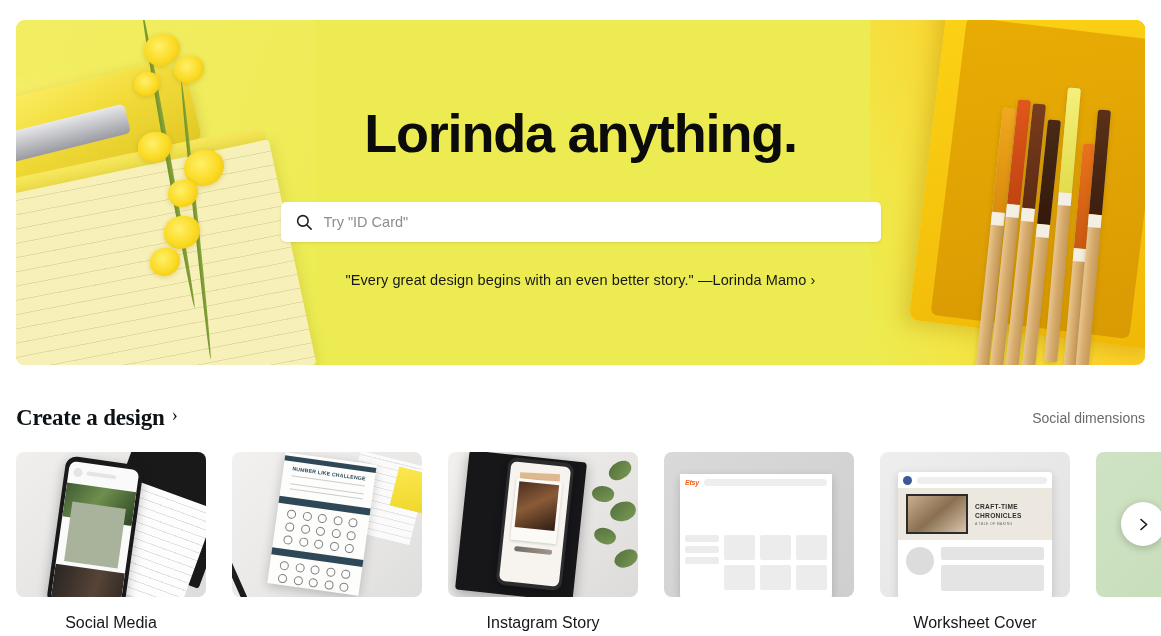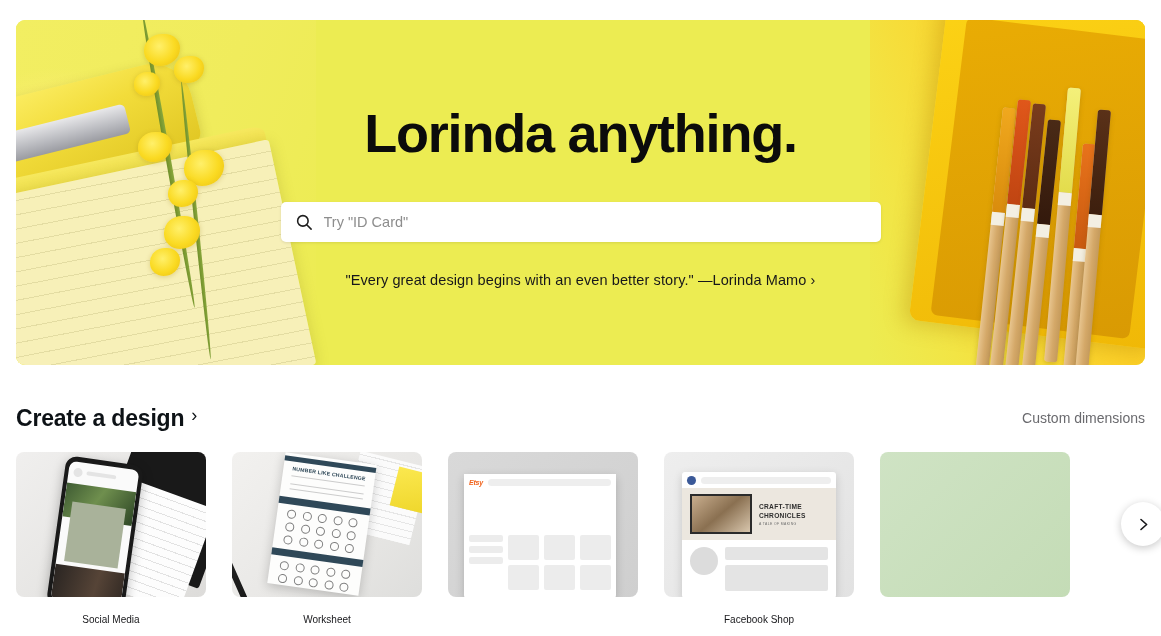--- a/index.html
+++ b/index.html
@@ -147,21 +147,21 @@
   }
 
   
   .section-head {
     position: absolute; left: 16px; top: 400px;
     width: 1129px; height: 36px;
     display: flex; align-items: center; justify-content: space-between;
   }
   .section-title {
     font-size: 23px; font-weight: 700; color: #0d1216;
-    letter-spacing: -.2px; display: flex; align-items: flex-start;
+    letter-spacing: -.2px; display: flex; align-items: flex-start; font-family: Liberation Serif, serif;
   }
   .section-title .chev { font-size: 18px; margin-left: 7px; font-weight: 500; }
   .custom-dim {
     font-size: 14px; color: #6a6a6e; cursor: pointer;
   }
 
   
   .card-row {
     position: absolute; left: 16px; top: 452px;
     width: 1145px; height: 184px;
@@ -172,21 +172,21 @@
     width: 190px; height: 145px;
     border-radius: 8px;
     overflow: hidden;
     position: relative;
     background: #e9e9e9;
     cursor: pointer;
   }
   .card-label {
     margin-top: 17px;
     text-align: center;
-    font-size: 10px;
+    font-size: 16px;
     color: #17171a;
   }
 
   
   .t1 { background: linear-gradient(135deg, #f0efee 0%, #e6e5e3 55%, #dddcda 100%); }
   .t1 .phone {
     position: absolute; left: 40px; top: 8px; width: 78px; height: 150px;
     background: #191919; border-radius: 11px; transform: rotate(8deg);
     box-shadow: 0 4px 12px rgba(0,0,0,.28);
   }
@@ -451,21 +451,21 @@
 
     <div class="tagline">"Every great design begins with an even better story." —Lorinda Mamo ›</div>
   </div>
 </div>
 
 <div class="section-head">
   <div class="section-title">
     <span>Create a design</span>
     <span class="chev">›</span>
   </div>
-  <div class="custom-dim">Custom dimensions</div>
+  <div class="custom-dim">Social dimensions</div>
 </div>
 
 <div class="card-row">
 
   <div class="card">
     <div class="thumb t1">
       <div class="book"></div>
       <div class="paper"></div>
       <div class="phone">
         <div class="screen">
@@ -525,23 +525,42 @@
         </div>
         <div class="dotrow" style="left:10px;top:121px;">
           <span></span>
             <span></span>
             <span></span>
             <span></span>
             <span></span>
         </div>
       </div>
     </div>
-    <div class="card-label">Worksheet</div>
-  </div>
-
+  </div>
+
+  <div class="card">
+    <div class="thumb t3">
+      <div class="notebook"></div>
+      <div class="phone3">
+        <div class="screen3">
+          <div class="tape"></div>
+          <div class="polaroid">
+            <div class="pimg"></div>
+          </div>
+          <div class="script"></div>
+        </div>
+      </div>
+      <div class="leaf" style="right:6px;top:10px;width:24px;height:17px;transform:rotate(-24deg);"></div>
+      <div class="leaf" style="right:24px;top:34px;width:22px;height:16px;transform:rotate(14deg);"></div>
+      <div class="leaf" style="right:2px;top:50px;width:26px;height:19px;transform:rotate(-8deg);"></div>
+      <div class="leaf" style="right:22px;top:76px;width:22px;height:16px;transform:rotate(26deg);"></div>
+      <div class="leaf" style="right:0px;top:98px;width:24px;height:17px;transform:rotate(-16deg);"></div>
+    </div>
+    <div class="card-label">Instagram Story</div>
+  </div>
 
   <div class="card">
     <div class="thumb t4">
       <div class="win">
         <div class="topbar">
           <div class="etsy">Etsy</div>
           <div class="urlbar"></div>
         </div>
         <div class="grid">
           <div class="side">
@@ -579,21 +598,21 @@
         </div>
         <div class="feed">
           <div class="avatar"></div>
           <div class="lines">
             <i style="height:13px;"></i>
               <i style="height:26px;"></i>
           </div>
         </div>
       </div>
     </div>
-    <div class="card-label">Facebook Shop</div>
+    <div class="card-label">Worksheet Cover</div>
   </div>
 
   <div class="card-partial">
     <div class="thumb t6">
       
       
     </div>
   </div>
 
 </div>

